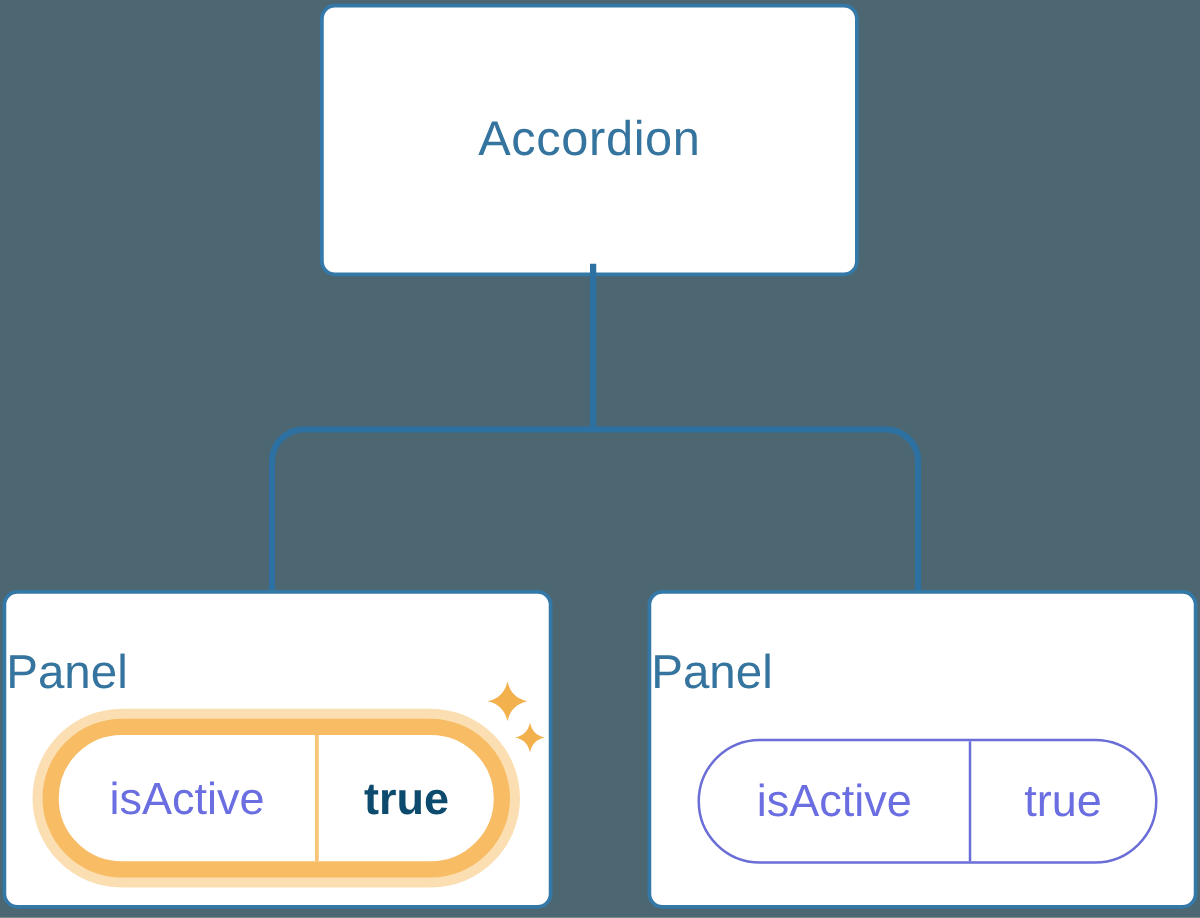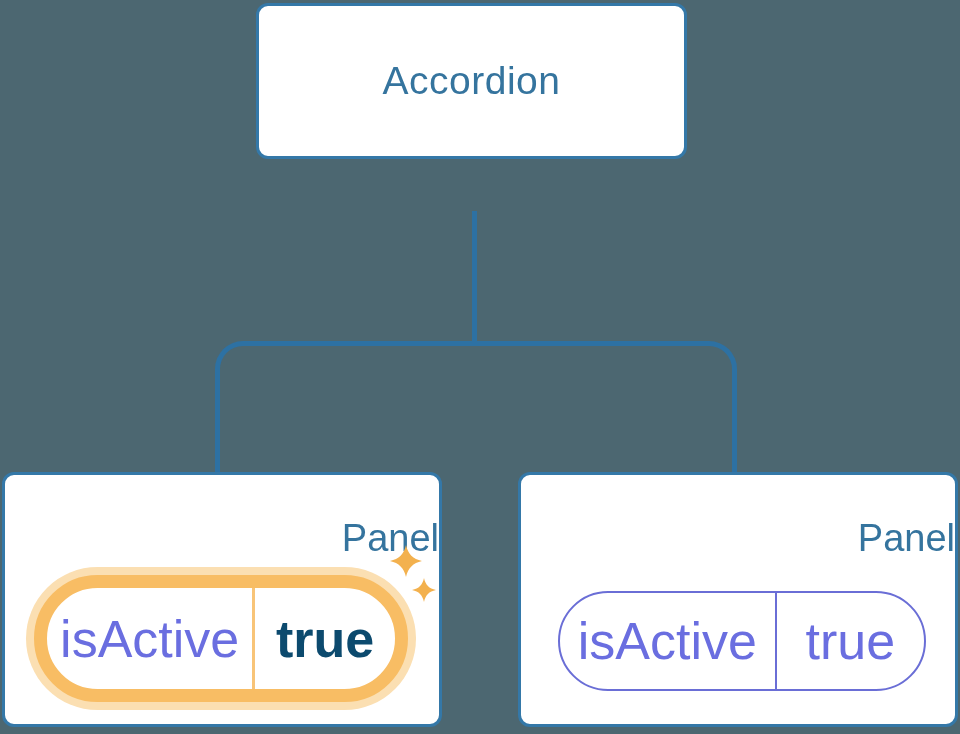--- a/index.html
+++ b/index.html
@@ -13,21 +13,21 @@
   }
   .node {
     position: absolute;
     background: #ffffff;
     border: 3px solid #3478a8;
     border-radius: 12px;
     box-sizing: border-box;
   }
   .root-node {
     left: 256px; top: 3px;
-    width: 431px; height: 156px;
+    width: 431px; height: 218px;
     display: flex; align-items: center; justify-content: center;
   }
   .root-label {
     color: #35749e;
     font-size: 39px;
     font-weight: 500;
     letter-spacing: 0.5px;
   }
   .stem {
     position: absolute;
@@ -47,21 +47,21 @@
   .panel-node {
     top: 472px;
     width: 440px; height: 255px;
   }
   .panel-left  { left: 2px; }
   .panel-right { left: 518px; }
   .panel-title {
     position: absolute;
     top: 42px; left: 0;
     width: 100%;
-    text-align: right;
+    text-align: left;
     color: #35749e;
     font-size: 38px;
     font-weight: 500;
   }
   .pill {
     position: absolute;
     display: flex;
     align-items: stretch;
     box-sizing: border-box;
     background: #ffffff;
@@ -76,21 +76,21 @@
   .pill-inactive {
     left: 37px; top: 116px;
     width: 368px; height: 100px;
     border: 2px solid #6a6ed6;
     border-radius: 60px;
   }
   .pill-cell {
     display: flex;
     align-items: center;
     justify-content: center;
-    font-size: 52px;
+    font-size: 36px;
     color: #6a6ee0;
   }
   .cell-key { width: 59%; }
   .cell-val { flex: 1; }
   .pill-divider { width: 3px; }
   .pill-active .pill-divider { background: #f8c478; width: 3px; }
   .pill-inactive .pill-divider { background: #6a6ed6; width: 2px; }
   .val-bold { font-weight: 700; color: #0c4a6e; }
   .sparkles {
     position: absolute;

